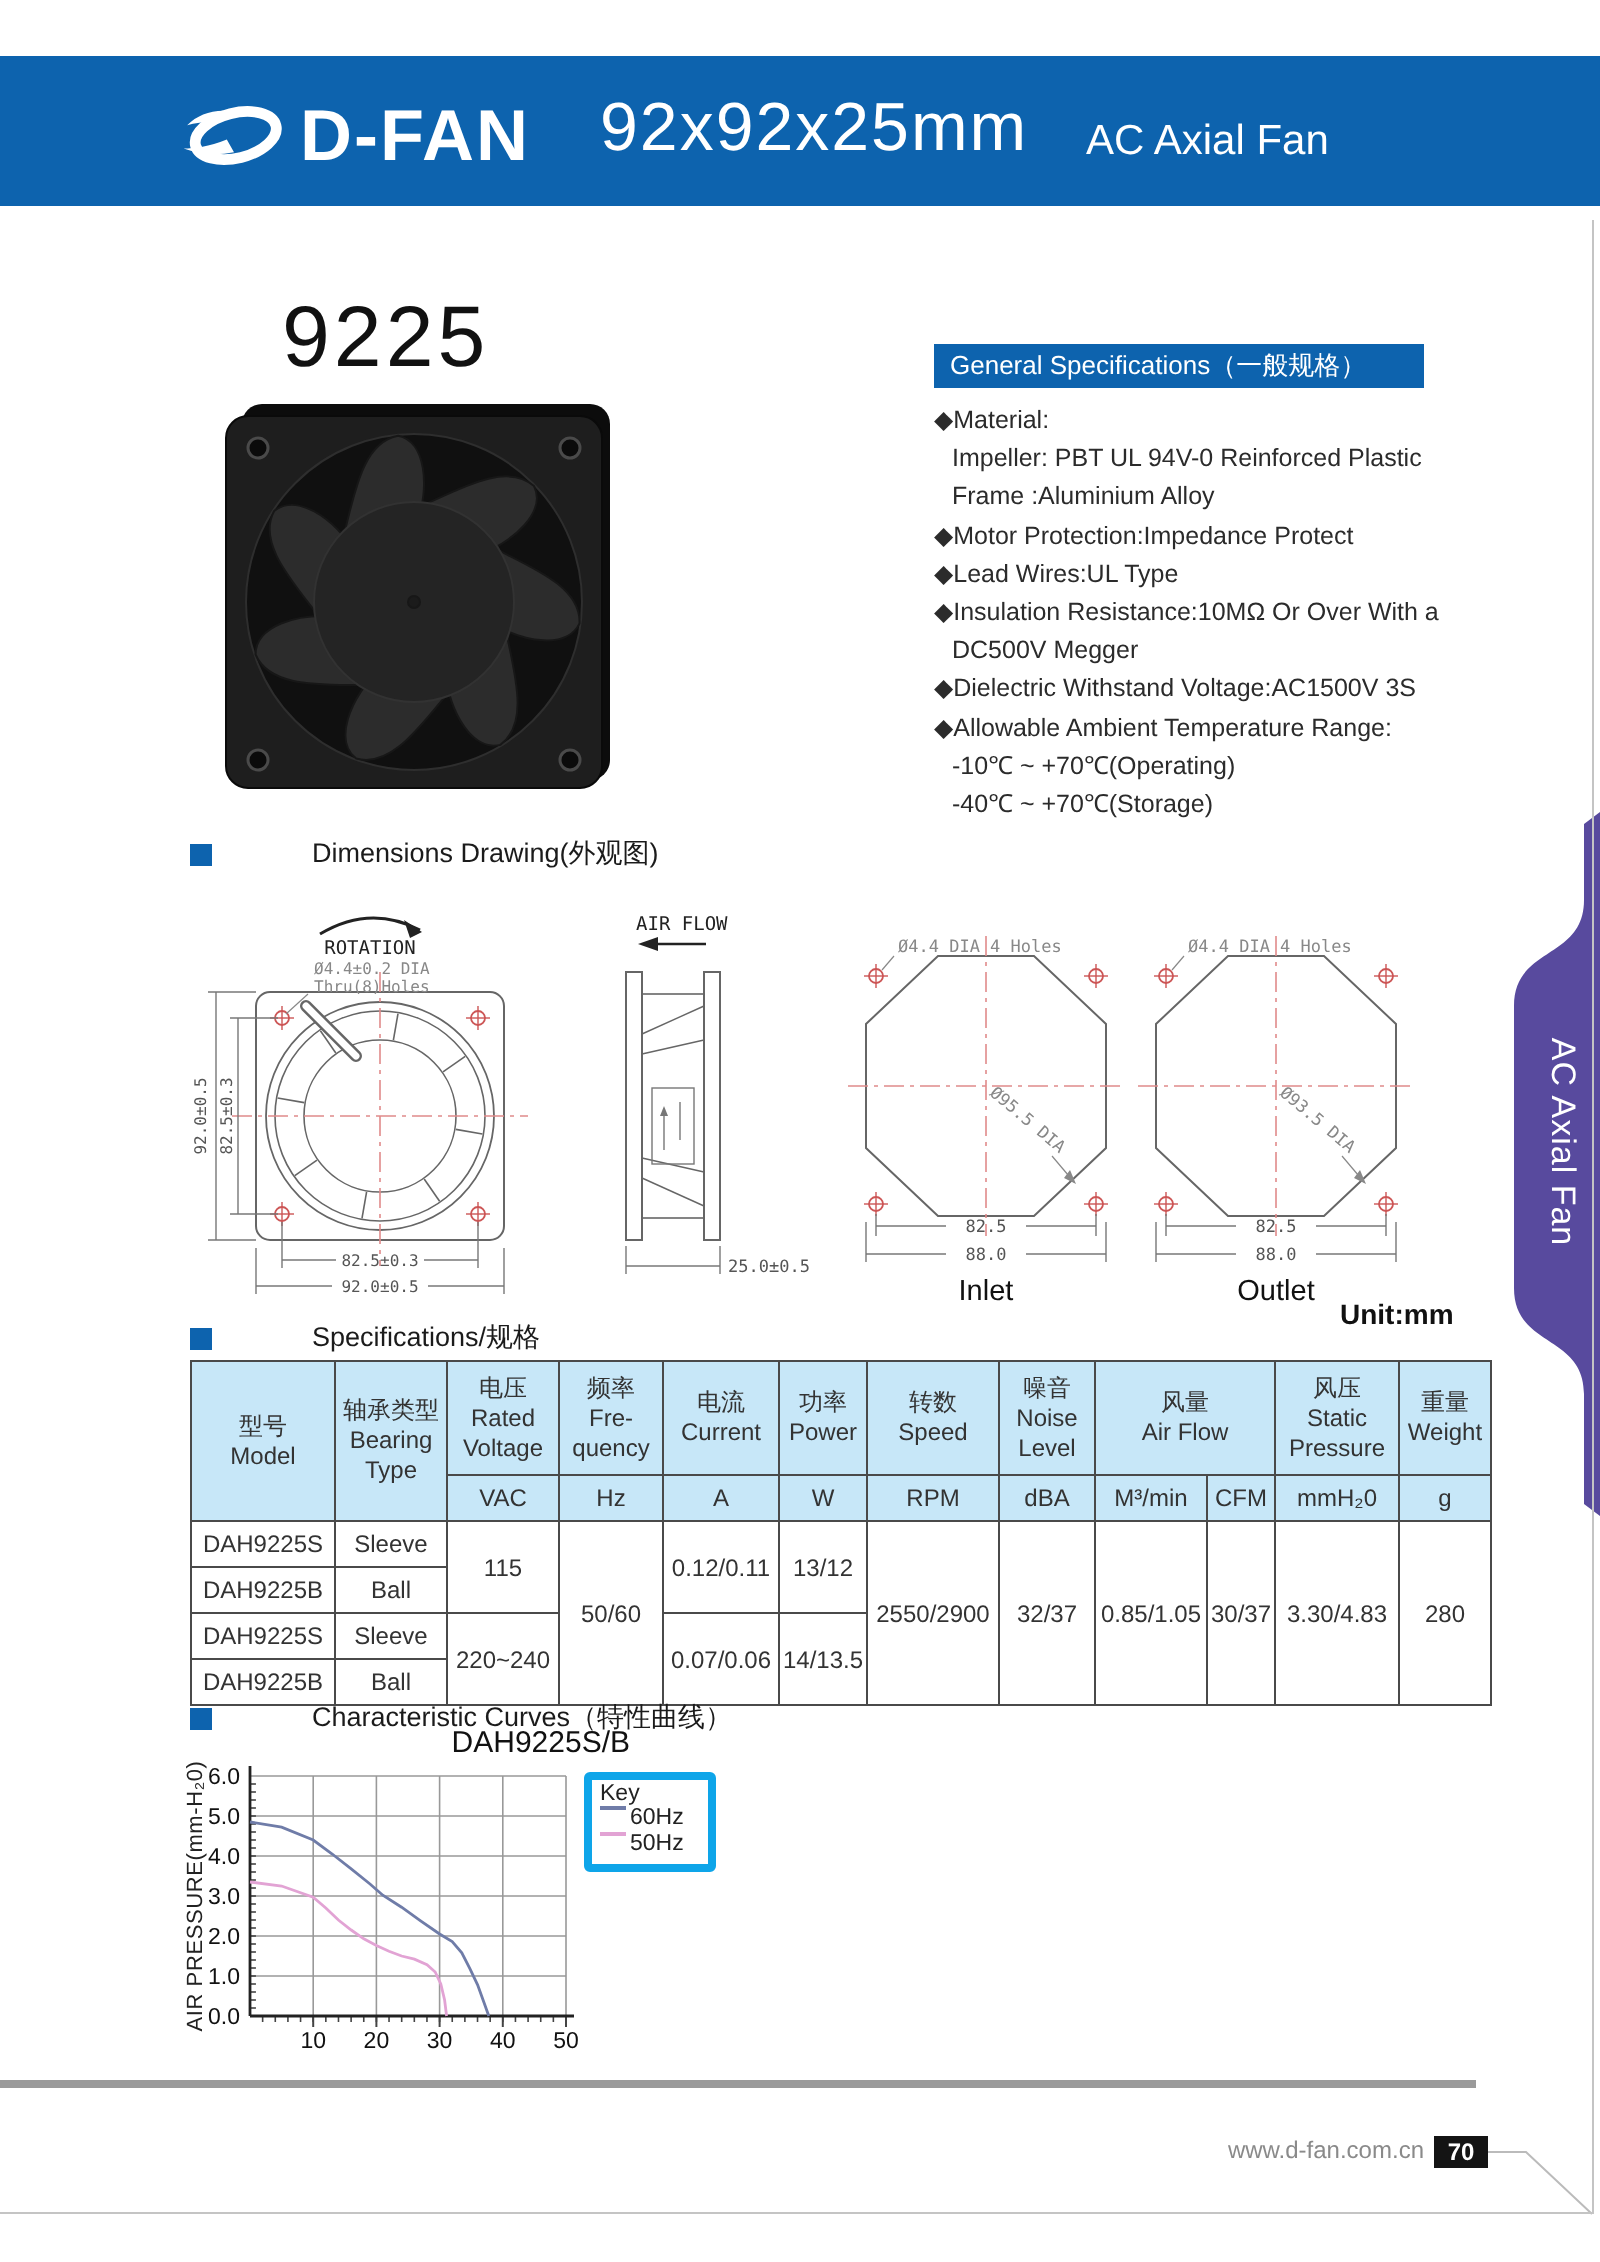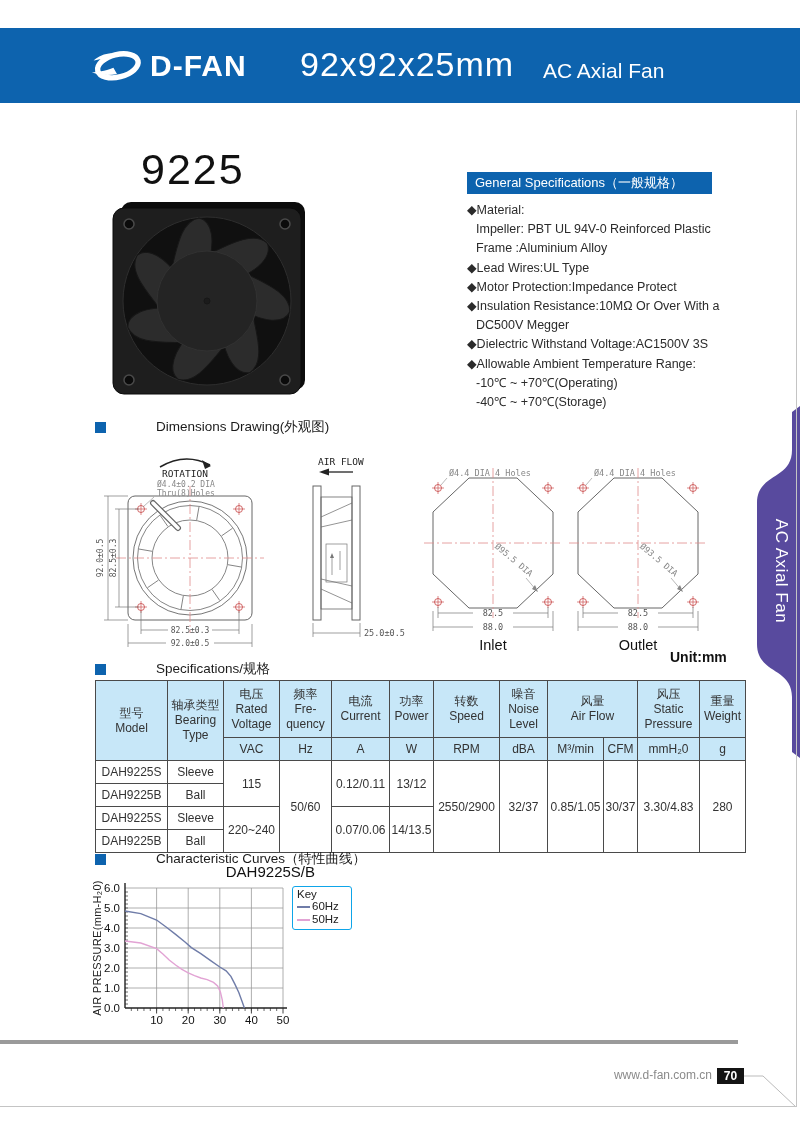--- a/index.html
+++ b/index.html
@@ -2,21 +2,21 @@
 <html><head>
 <meta charset="utf-8">
 <style>
   html,body{margin:0;padding:0;background:#ffffff;}
   #page{position:relative;width:800px;height:1131px;background:#fff;overflow:hidden;
         font-family:"Liberation Sans",sans-serif;color:#222;}
   .abs{position:absolute;}
   
   #header-bar{left:0;top:28px;width:800px;height:75px;background:#0d63ae;}
   #logo-wrap{left:90px;top:19px;display:flex;align-items:center;}
-  #logo-text{color:#fff;font-size:30px;font-weight:bold;letter-spacing:1px;margin-left:6px;}
+  #logo-text{color:#fff;font-size:36px;font-weight:bold;letter-spacing:1px;margin-left:6px;}
   #page-title{left:300px;top:17px;color:#fff;font-size:34px;letter-spacing:1px;}
   #page-subtitle{left:543px;top:31px;color:#fff;font-size:21px;}
   
   #model-number{left:141px;top:145px;font-size:43px;color:#111;letter-spacing:2px;}
   
   #gs-bar{left:467px;top:172px;width:245px;height:22px;background:#0d63ae;color:#fff;
           font-size:13px;line-height:22px;padding-left:8px;box-sizing:border-box;}
   #gs-list{left:467px;top:201px;width:300px;font-size:12.5px;line-height:19.2px;color:#2b2b2b;}
   #gs-list .cont{padding-left:9px;}
   
@@ -32,23 +32,23 @@
   #spec-table{left:95px;top:680px;}
   table{border-collapse:collapse;table-layout:fixed;width:650px;font-size:12px;color:#333;}
   th,td{border:1px solid #4a4a4a;text-align:center;vertical-align:middle;padding:1px 1px;}
   th{background:#c7e7f8;font-weight:normal;white-space:pre-line;line-height:1.25;}
   thead tr:first-child th{height:54px;}
   thead tr:last-child th{height:20px;text-align:center;}
   tbody td{height:20px;}
   
   #chart-title{left:185px;top:863px;width:130px;text-align:right;font-size:15px;color:#111;}
   #curves-svg{left:88px;top:860px;}
-  #chart-legend{left:292px;top:886px;width:50px;border:1px solid #0ea5e9;border-radius:3px;
+  #chart-legend{left:292px;top:886px;width:50px;border:4px solid #0ea5e9;border-radius:3px;
                 padding:1px 4px 3px 4px;font-size:11.5px;color:#222;background:#fff;}
-  .leg-row{display:flex;align-items:center;line-height:13px;}
+  .leg-row{display:flex;line-height:13px;}
   .leg-swatch{display:inline-block;width:13px;height:2px;margin-right:2px;flex:0 0 auto;}
   
   #right-border{left:796px;top:110px;width:1px;height:997px;background:#c4c4c4;}
   #bottom-border{left:0;top:1106px;width:797px;height:1px;background:#c4c4c4;}
   #footer-rule{left:0;top:1040px;width:738px;height:4px;background:#9a9a9a;}
   #footer-website{left:540px;top:1068px;width:172px;text-align:right;font-size:12px;color:#8a8a8a;cursor:pointer;}
   #page-badge{left:717px;top:1068px;width:27px;height:16px;background:#141414;color:#fff;
               font-size:12px;font-weight:bold;text-align:center;line-height:16px;}
   #footer-decor{left:744px;top:1068px;}
   svg text{font-family:"Liberation Sans",sans-serif;}
@@ -98,22 +98,22 @@
     <circle cx="180" cy="24" r="5" fill="#0b0b0b" stroke="#4a4a4a" stroke-width="1.5"></circle>
     <circle cx="24" cy="180" r="5" fill="#0b0b0b" stroke="#4a4a4a" stroke-width="1.5"></circle>
     <circle cx="180" cy="180" r="5" fill="#0b0b0b" stroke="#4a4a4a" stroke-width="1.5"></circle>
   </svg>
 
   <div class="abs" id="gs-bar">General Specifications（一般规格）</div>
   <div class="abs" id="gs-list">
     <div>◆Material:</div>
     <div class="cont">Impeller: PBT UL 94V-0 Reinforced Plastic</div>
     <div class="cont">Frame :Aluminium Alloy</div>
+    <div>◆Motor Protection:Impedance Protect</div>
     <div>◆Lead Wires:UL Type</div>
-    <div>◆Motor Protection:Impedance Protect</div>
     <div>◆Insulation Resistance:10MΩ Or Over With a</div>
     <div class="cont">DC500V Megger</div>
     <div>◆Dielectric Withstand Voltage:AC1500V 3S</div>
     <div>◆Allowable Ambient Temperature Range:</div>
     <div class="cont">-10℃ ~ +70℃(Operating)</div>
     <div class="cont">-40℃ ~ +70℃(Storage)</div>
   </div>
 
   <div class="abs sec-head" id="dims-heading">
     <span class="sec-sq"></span>

